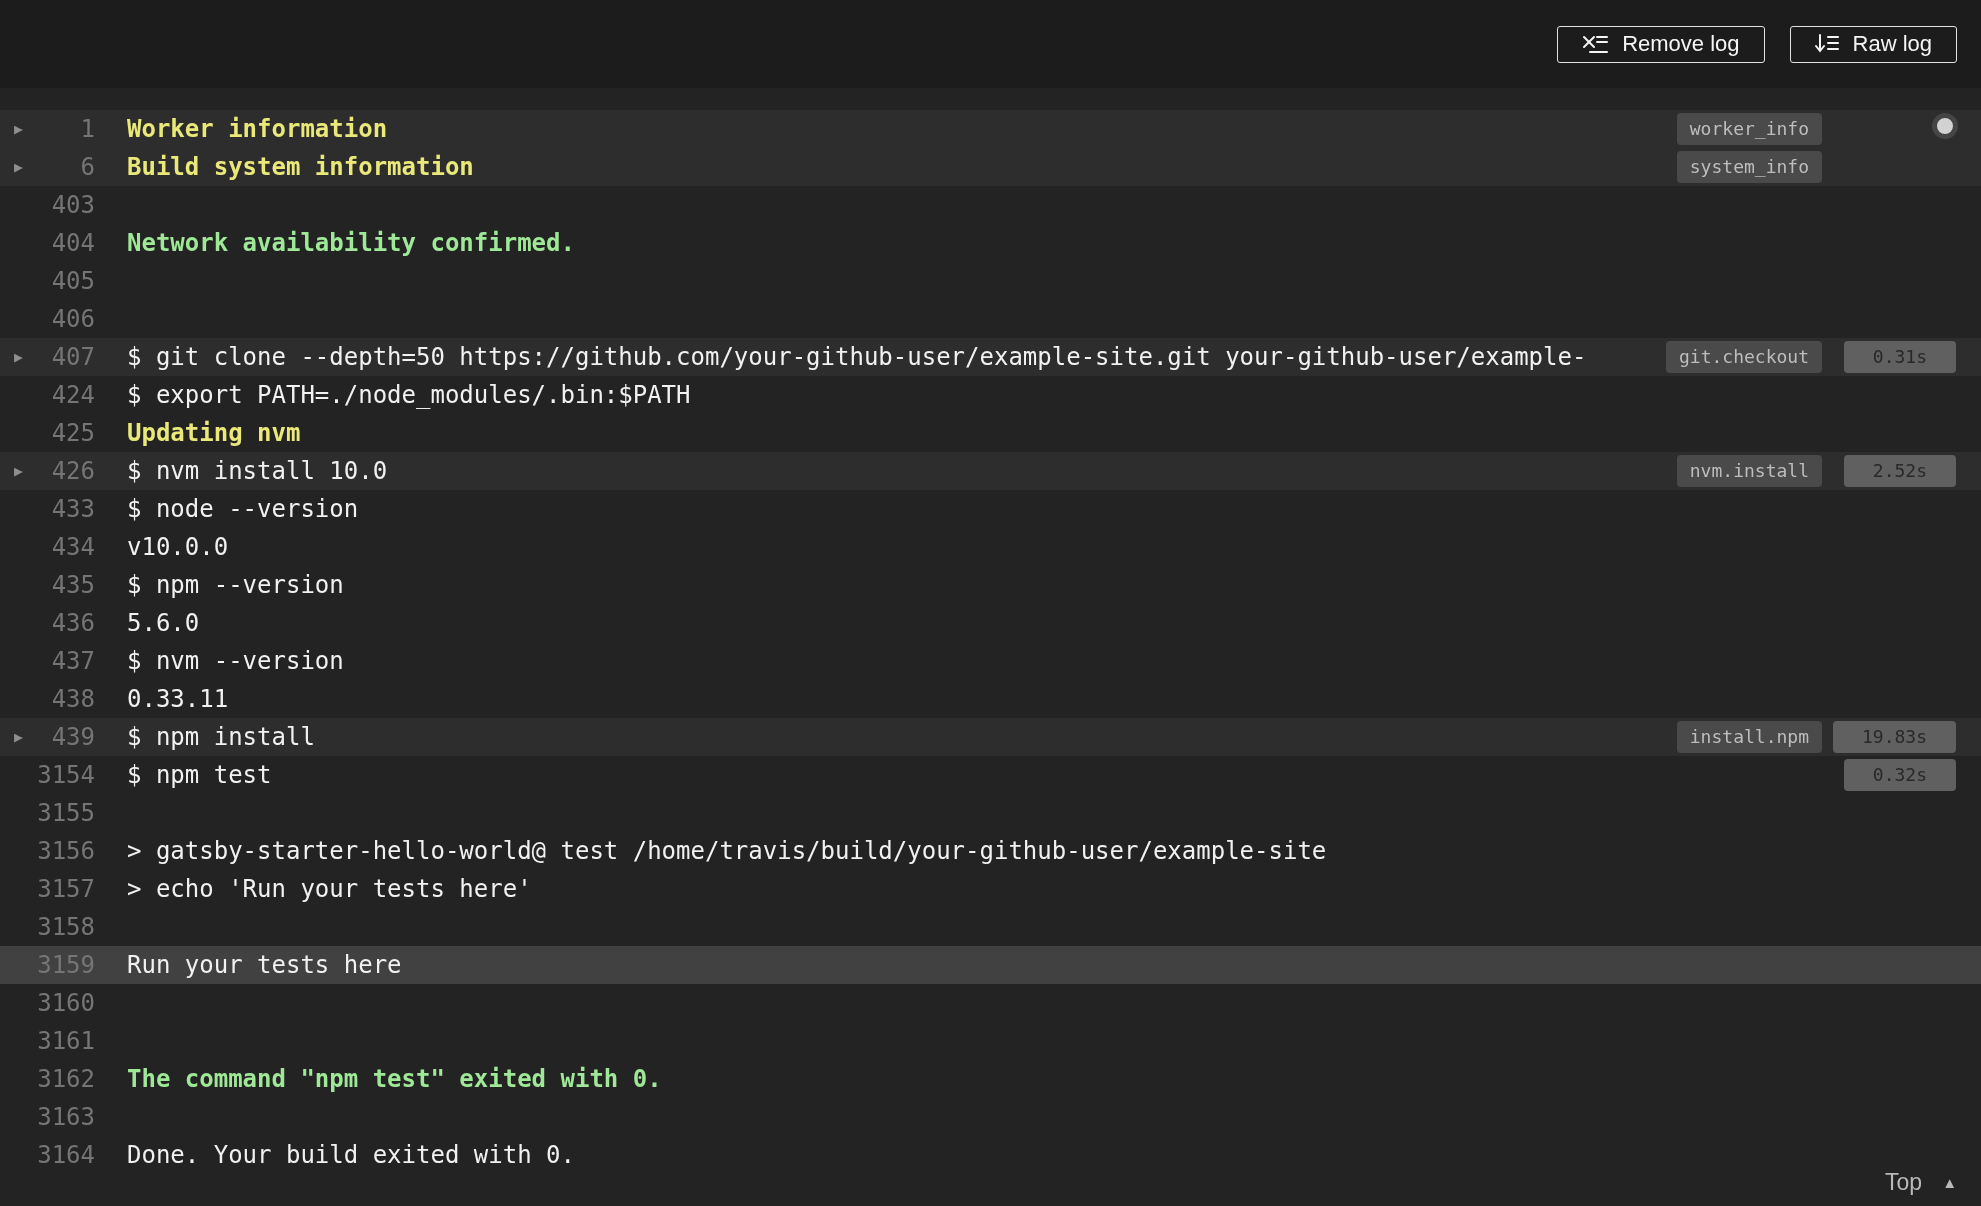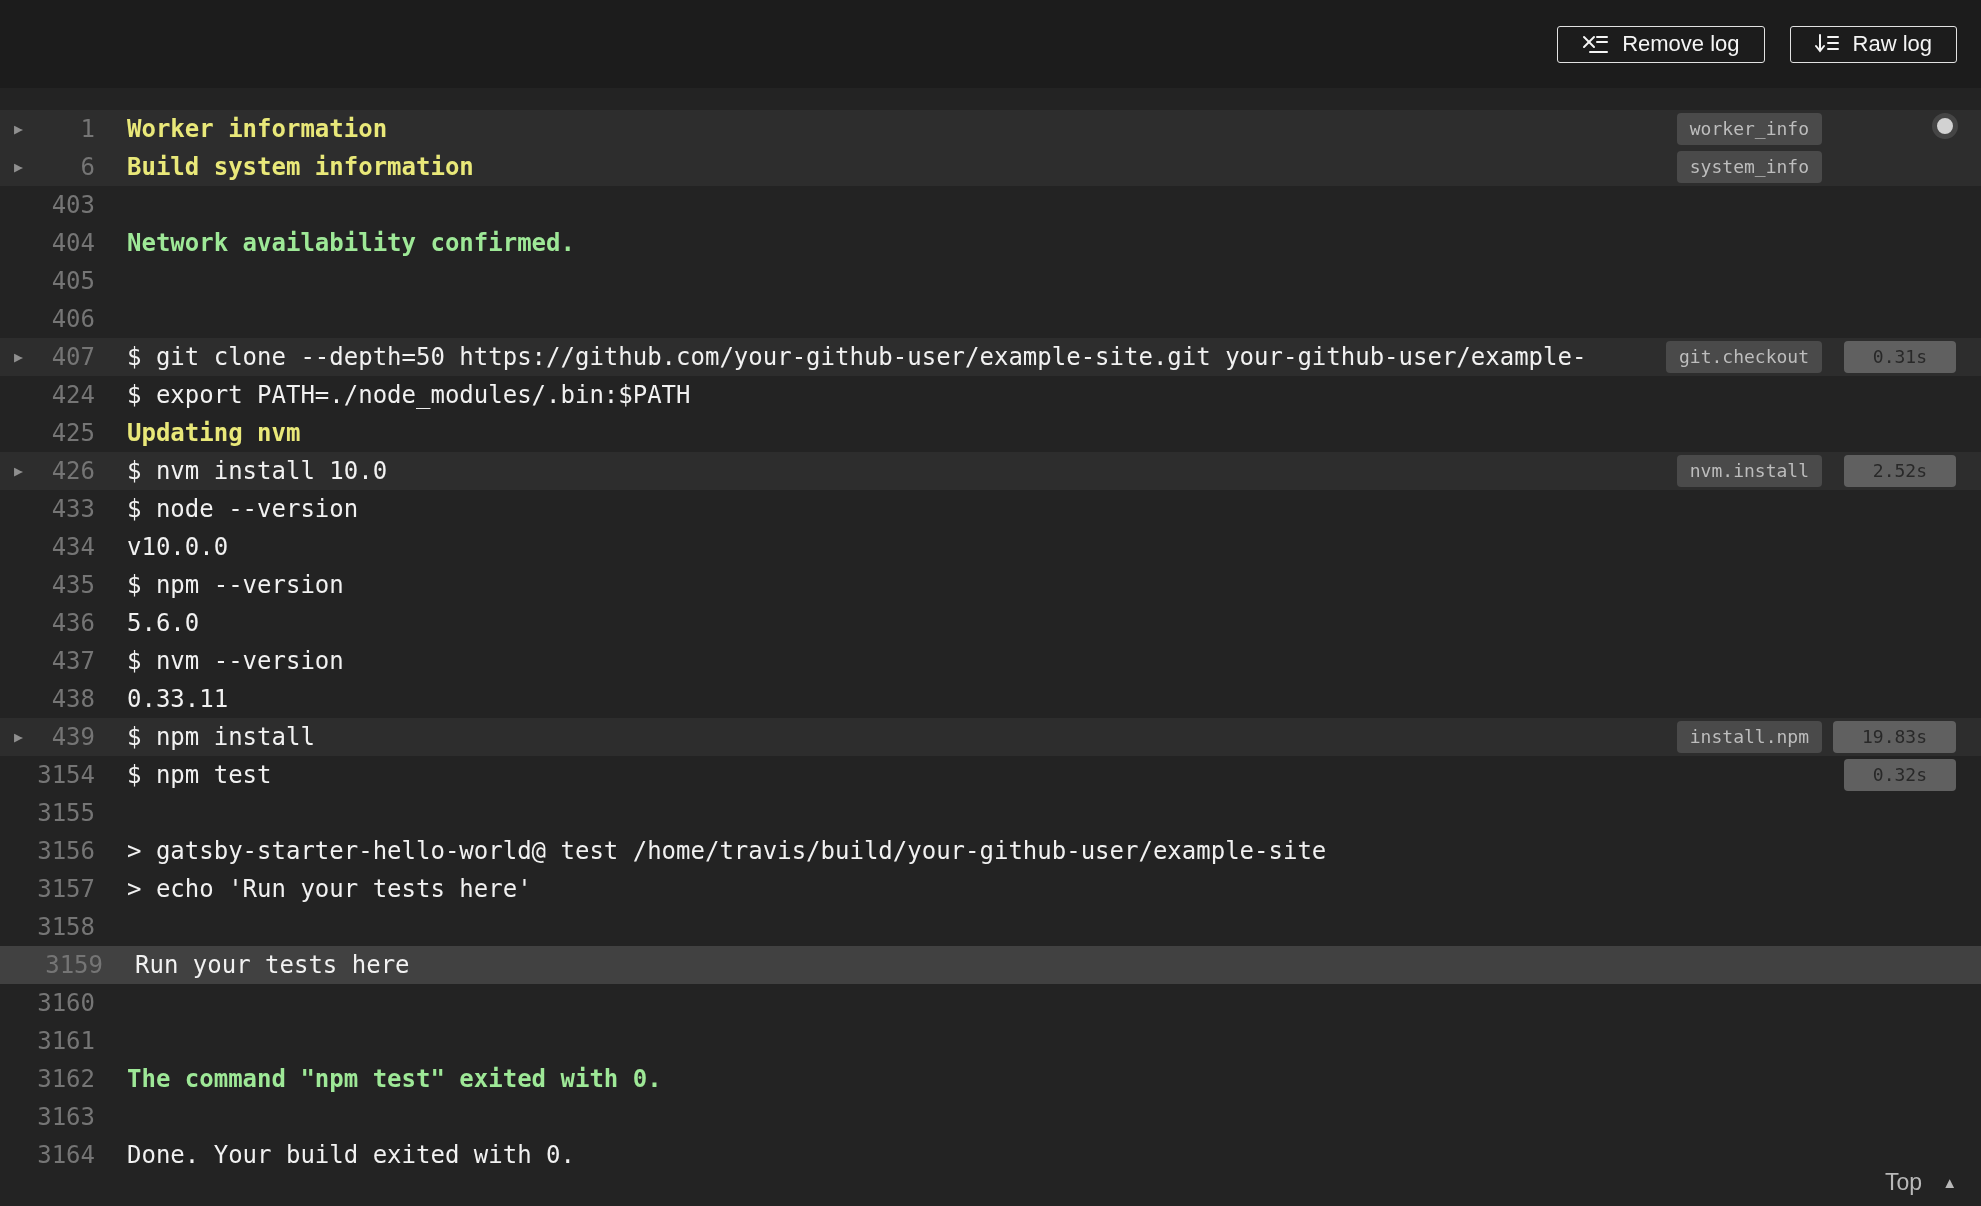--- a/index.html
+++ b/index.html
@@ -39,21 +39,21 @@
 
   
   .log { padding-top: 22px; }
   .log-row {
     display: flex;
     align-items: center;
     height: 38px;
     padding-right: 25px;
   }
   .row-fold { background: #2d2d2d; }
-  .row-highlight { background: #414141; padding-left: 8px; }
+  .row-highlight { background: #414141; }
 
   .gutter {
     width: 95px;
     flex: none;
     display: flex;
     align-items: center;
     position: relative;
     height: 100%;
   }
   .arrow {

